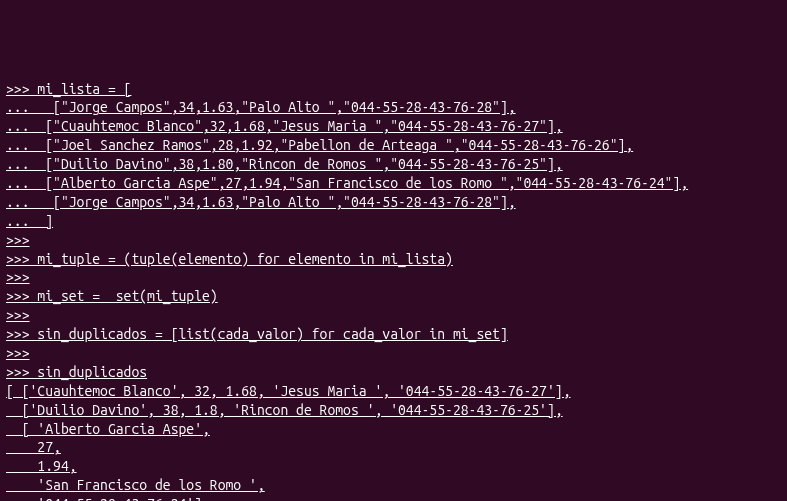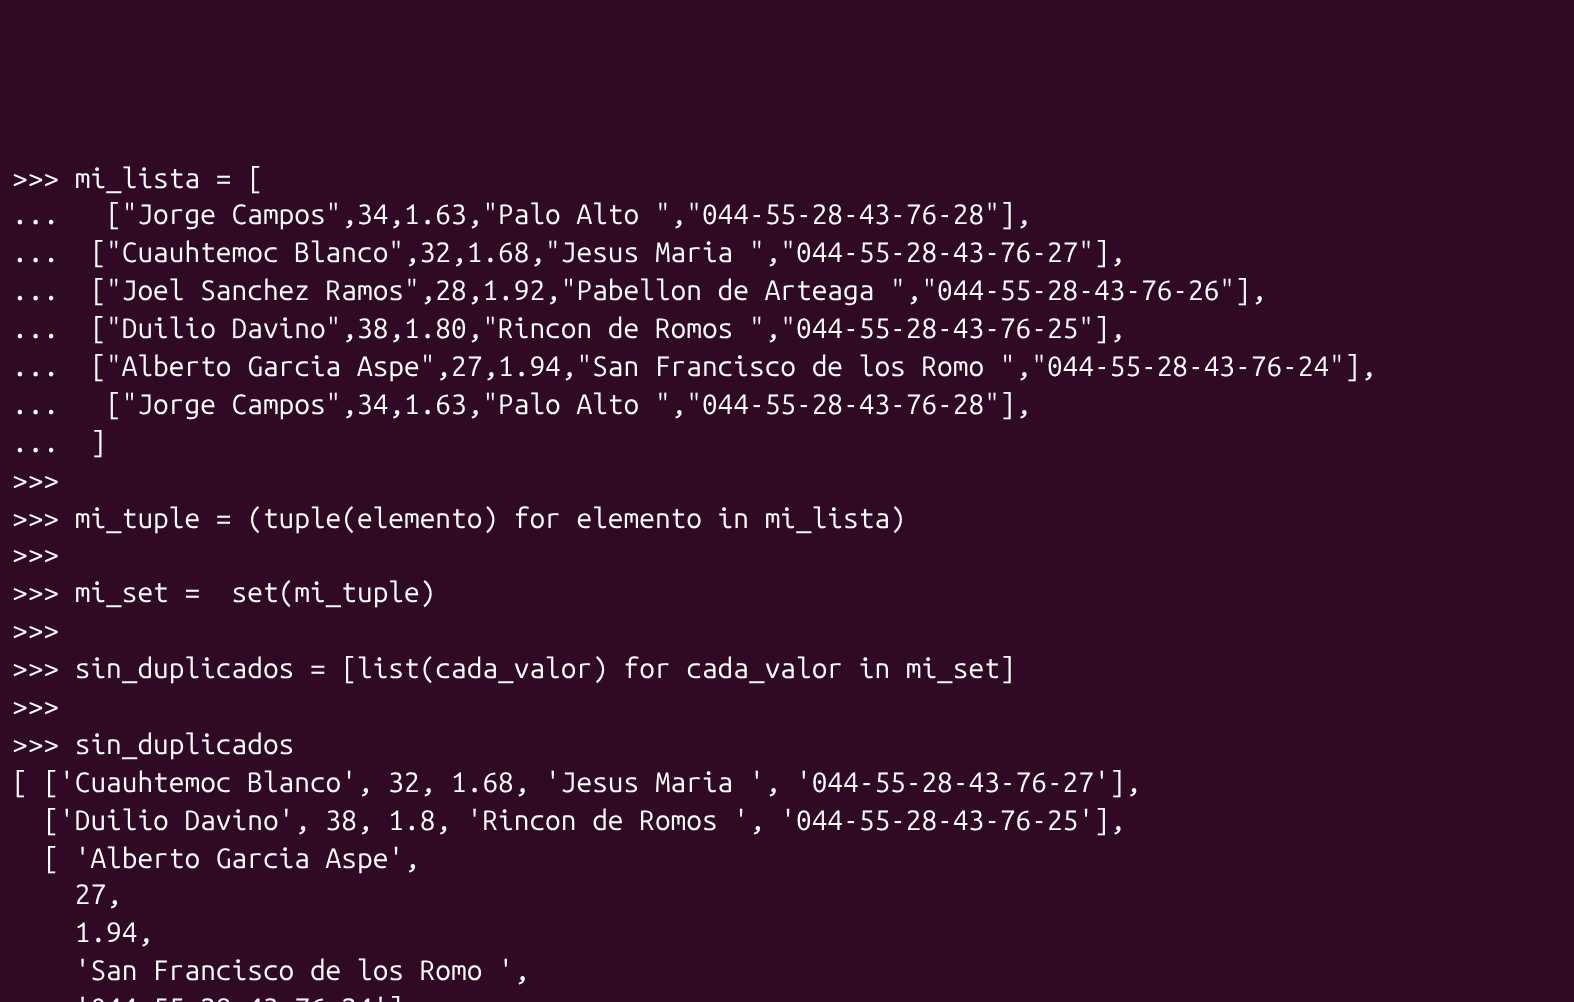--- a/index.html
+++ b/index.html
@@ -17,20 +17,21 @@
       width: 787px;
       height: 501px;
       overflow: hidden;
       white-space: pre;
     }
     .terminal {
       font-family: inherit;
     }
     .line {
       display: block;
+      text-decoration: underline;
     }
   </style>
 </head>
 <body>
 
 
 
 <div class="terminal"><span class="line">&gt;&gt;&gt; mi_lista = [</span><span class="line">...   ["Jorge Campos",34,1.63,"Palo Alto ","044-55-28-43-76-28"],</span><span class="line">...  ["Cuauhtemoc Blanco",32,1.68,"Jesus Maria ","044-55-28-43-76-27"],</span><span class="line">...  ["Joel Sanchez Ramos",28,1.92,"Pabellon de Arteaga ","044-55-28-43-76-26"],</span><span class="line">...  ["Duilio Davino",38,1.80,"Rincon de Romos ","044-55-28-43-76-25"],</span><span class="line">...  ["Alberto Garcia Aspe",27,1.94,"San Francisco de los Romo ","044-55-28-43-76-24"],</span><span class="line">...   ["Jorge Campos",34,1.63,"Palo Alto ","044-55-28-43-76-28"],</span><span class="line">...  ]</span><span class="line">&gt;&gt;&gt;</span><span class="line">&gt;&gt;&gt; mi_tuple = (tuple(elemento) for elemento in mi_lista)</span><span class="line">&gt;&gt;&gt;</span><span class="line">&gt;&gt;&gt; mi_set =  set(mi_tuple)</span><span class="line">&gt;&gt;&gt;</span><span class="line">&gt;&gt;&gt; sin_duplicados = [list(cada_valor) for cada_valor in mi_set]</span><span class="line">&gt;&gt;&gt;</span><span class="line">&gt;&gt;&gt; sin_duplicados</span><span class="line">[ ['Cuauhtemoc Blanco', 32, 1.68, 'Jesus Maria ', '044-55-28-43-76-27'],</span><span class="line">  ['Duilio Davino', 38, 1.8, 'Rincon de Romos ', '044-55-28-43-76-25'],</span><span class="line">  [ 'Alberto Garcia Aspe',</span><span class="line">    27,</span><span class="line">    1.94,</span><span class="line">    'San Francisco de los Romo ',</span><span class="line">    '044-55-28-43-76-24'],</span></div>
 
 

